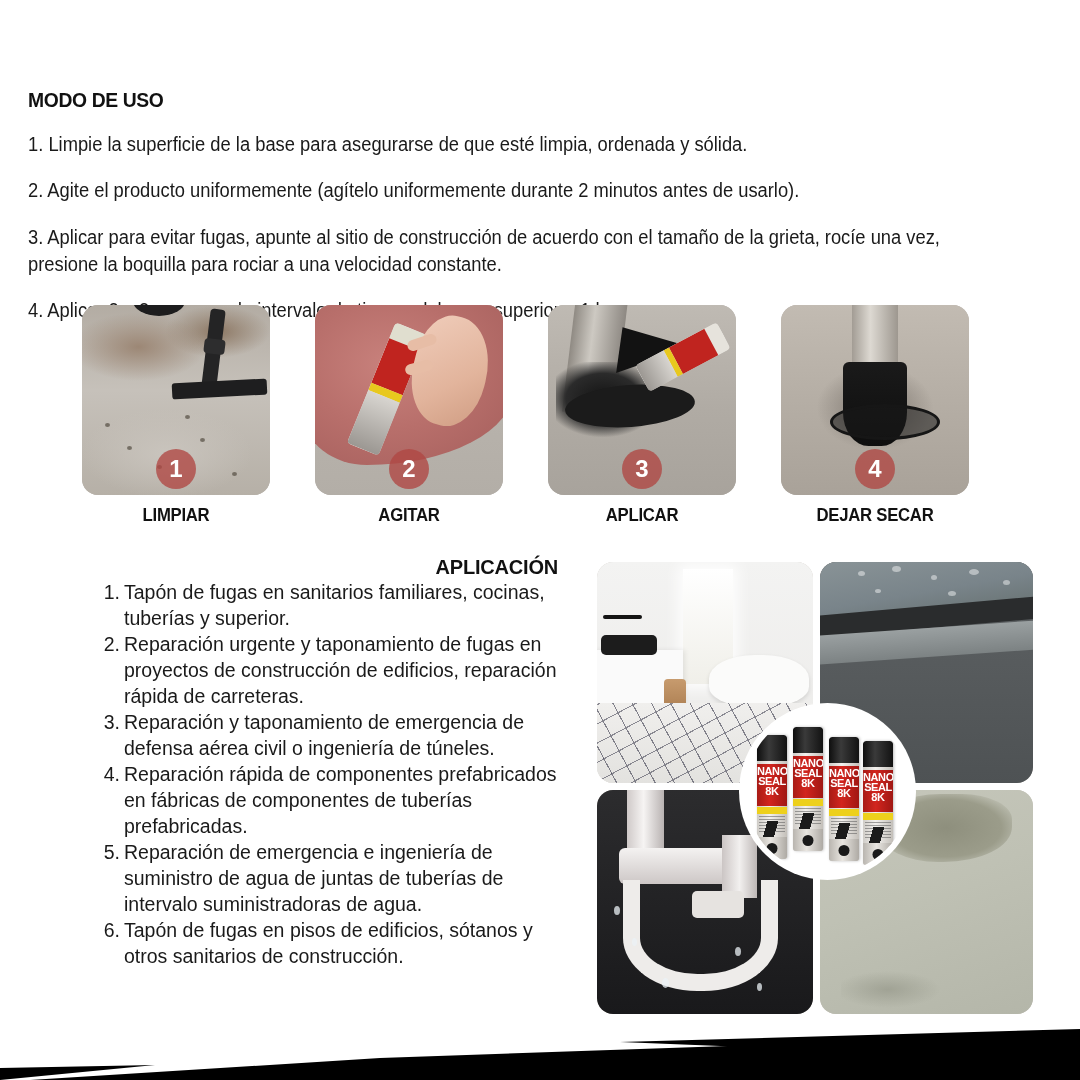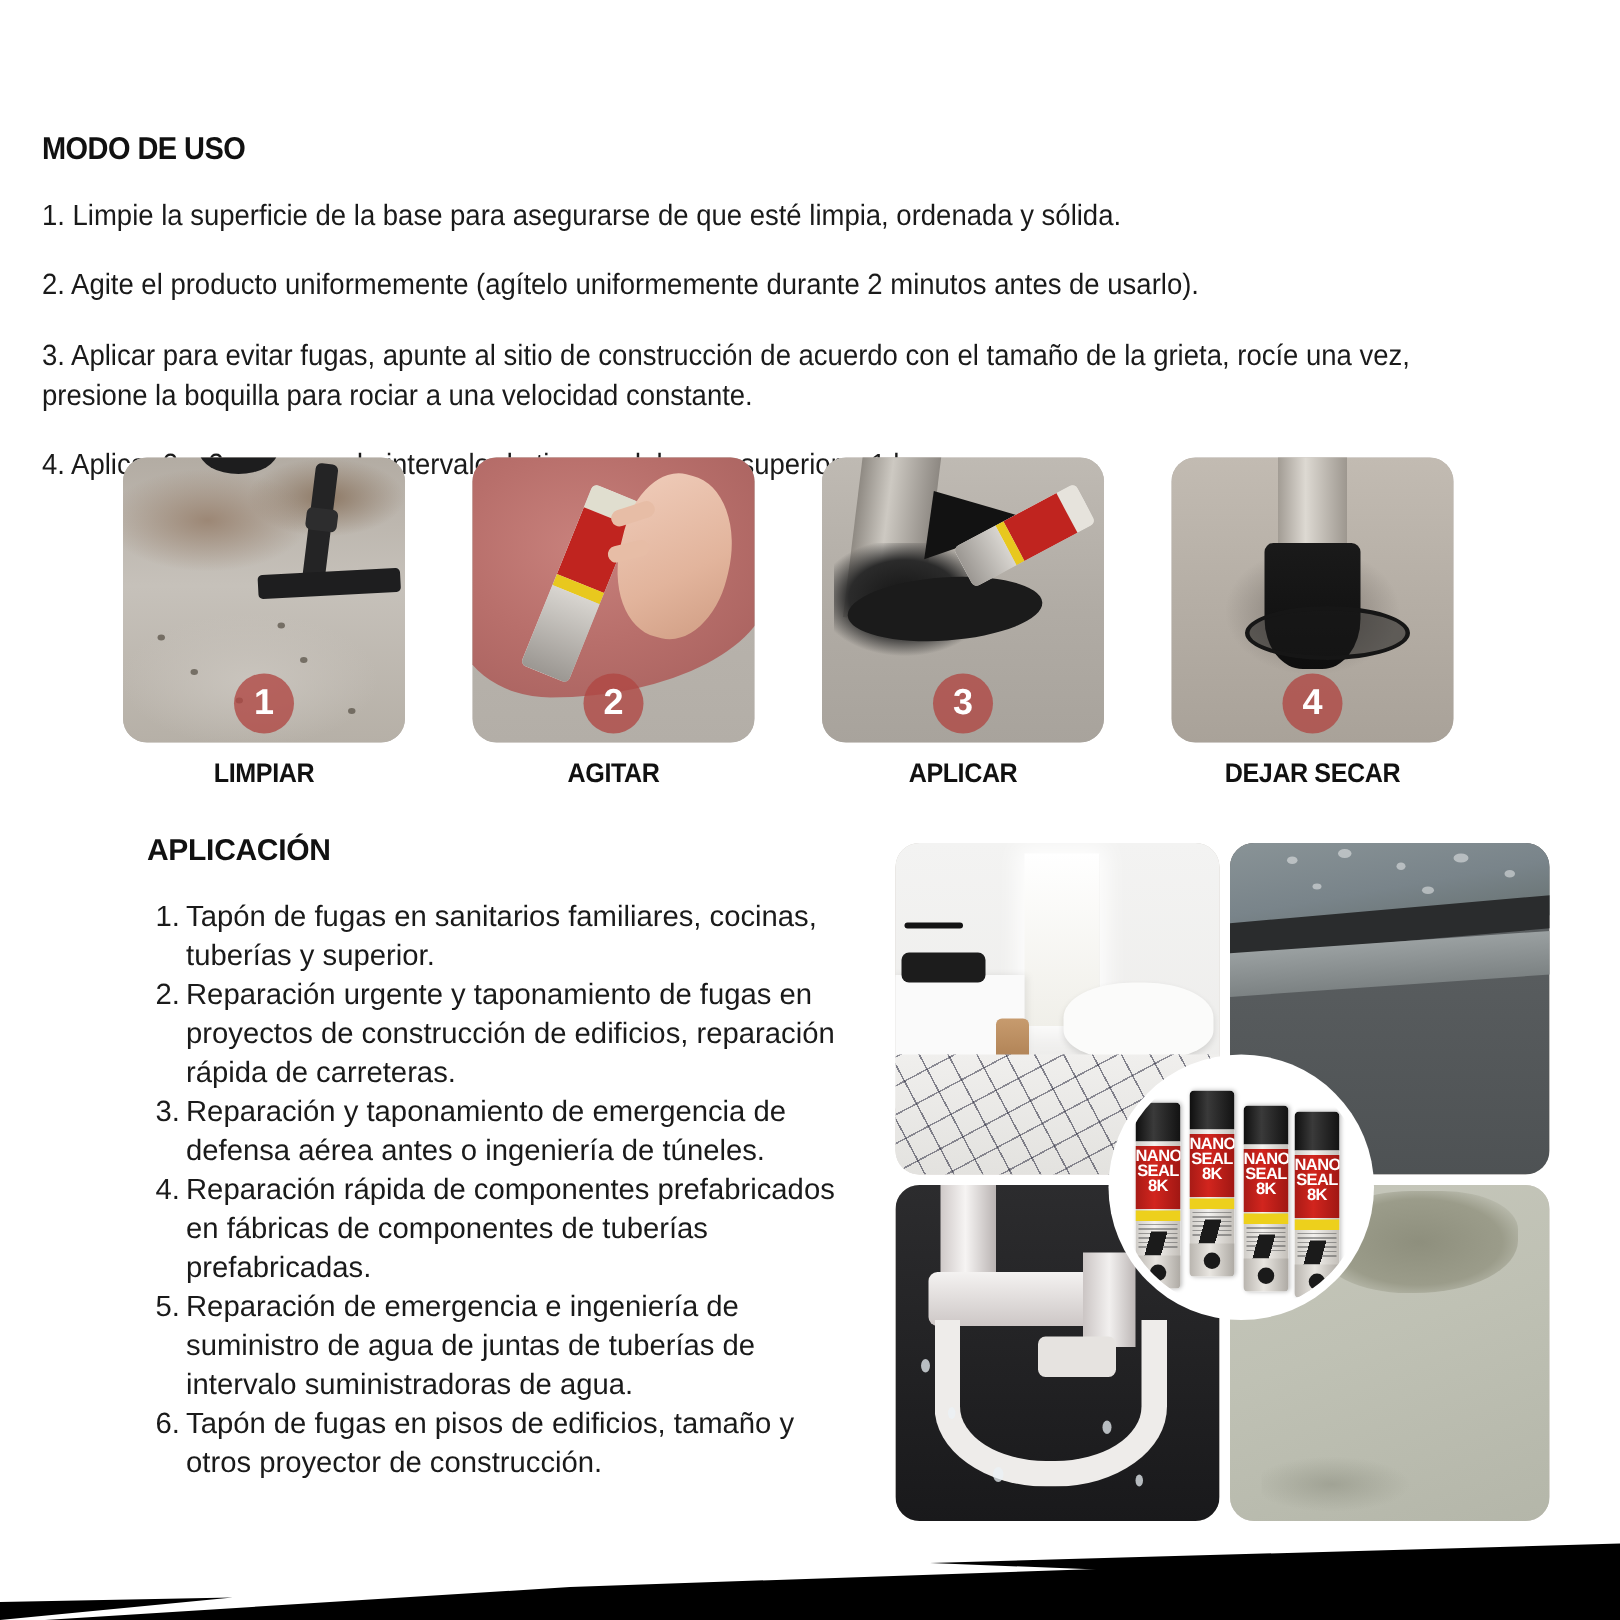--- a/index.html
+++ b/index.html
@@ -96,21 +96,21 @@
       linear-gradient(#c2bbb2 0%,#b5aea5 50%,#a9a299 100%);}
   .p4-pipe{position:absolute;left:38%;top:-4%;width:46px;height:58%;
       background:linear-gradient(90deg,#a29c94,#ddd9d2 40%,#9d978f);}
   .p4-coll{position:absolute;left:33%;top:30%;width:64px;height:44%;
       background:linear-gradient(#1a1a1a,#0e0e0e);border-radius:6px 6px 40% 40%;}
   .p4-pool{position:absolute;left:26%;top:52%;width:104px;height:30px;
       border:3px solid #161616;border-radius:50%;background:rgba(25,25,25,.55);}
 
   
   #app-section{position:absolute;left:98px;top:556px;width:460px;}
-  #app-title{font-size:20px;font-weight:bold;letter-spacing:-0.2px;color:#111;margin:0 0 19px 0;}
+  #app-title{font-size:20px;font-weight:bold;letter-spacing:-0.2px;color:#111;margin:0 0 0 0;text-align:right;}
   #app-list{list-style:none;margin:0;padding:0;}
   #app-list li{
     position:relative;padding-left:26px;
     font-size:19.5px;line-height:26px;color:#1a1a1a;margin:0;
   }
   #app-list li .num{position:absolute;left:0;top:0;width:22px;text-align:right;}
 
   
   #collage{position:absolute;left:597px;top:562px;width:436px;height:452px;}
   .cphoto{position:absolute;border-radius:16px;overflow:hidden;background:#cfcac3;}
@@ -270,33 +270,33 @@
     <li>
       <span class="num">1.</span>
       <span>Tapón de fugas en sanitarios familiares, cocinas, tuberías y superior.</span>
     </li>
     <li>
       <span class="num">2.</span>
       <span>Reparación urgente y taponamiento de fugas en proyectos de construcción de edificios, reparación rápida de carreteras.</span>
     </li>
     <li>
       <span class="num">3.</span>
-      <span>Reparación y taponamiento de emergencia de defensa aérea antes o ingeniería de túneles.</span>
+      <span>Reparación y taponamiento de emergencia de defensa aérea civil o ingeniería de túneles.</span>
     </li>
     <li>
       <span class="num">4.</span>
       <span>Reparación rápida de componentes prefabricados en fábricas de componentes de tuberías prefabricadas.</span>
     </li>
     <li>
       <span class="num">5.</span>
       <span>Reparación de emergencia e ingeniería de suministro de agua de juntas de tuberías de intervalo suministradoras de agua.</span>
     </li>
     <li>
       <span class="num">6.</span>
-      <span>Tapón de fugas en pisos de edificios, tamaño y otros proyector de construcción.</span>
+      <span>Tapón de fugas en pisos de edificios, sótanos y otros sanitarios de construcción.</span>
     </li>
   </ul>
 </section>
 
 <section id="collage">
 
   <div class="cphoto" id="photo-bathroom">
     <div class="bw"></div>
     <div class="bw-win"></div>
     <div class="bw-tub"></div>

